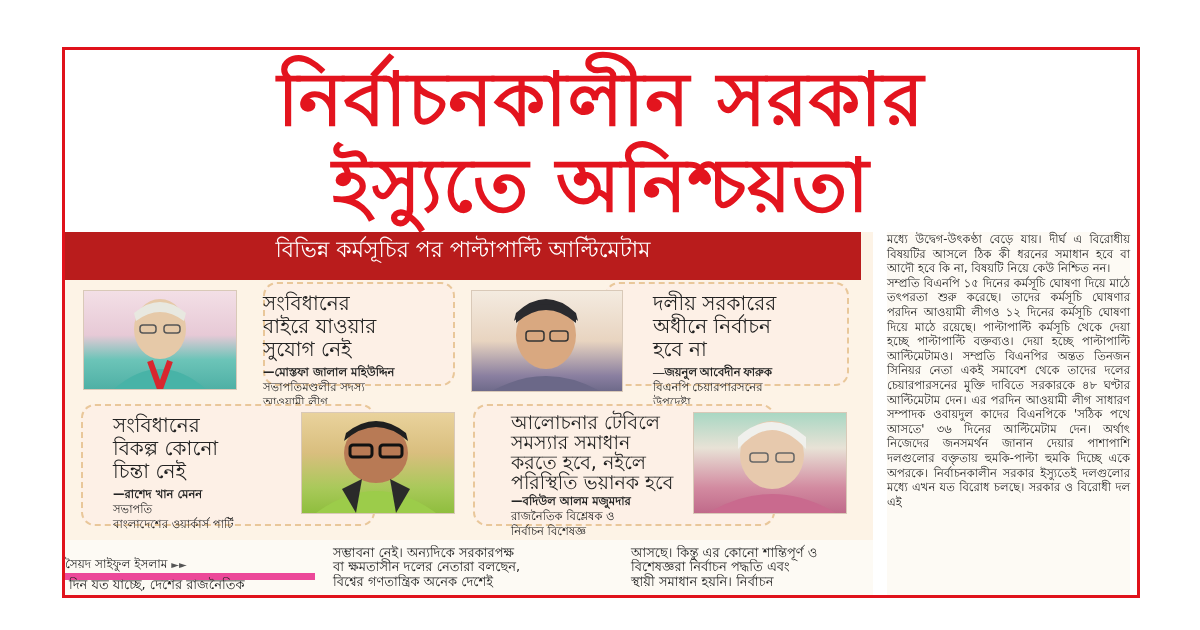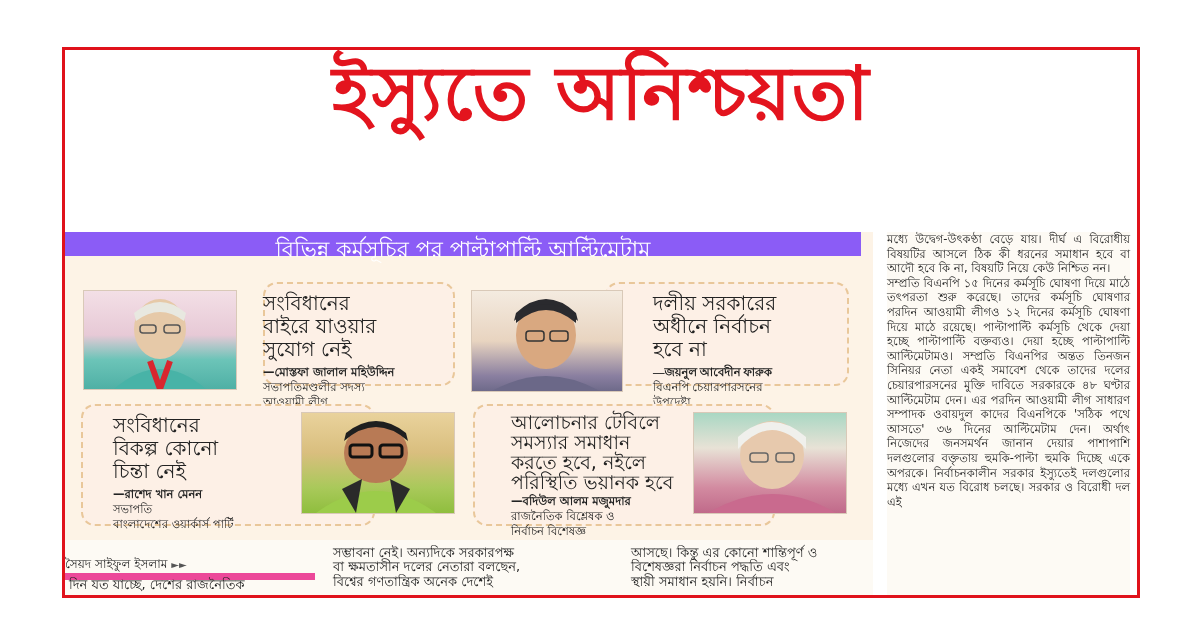--- a/index.html
+++ b/index.html
@@ -5,21 +5,21 @@
   html, body { margin:0; padding:0; }
   body { width:1200px; height:630px; background:#ffffff; position:relative; overflow:hidden;
          font-family:"DejaVu Sans", sans-serif; }
   .frame { position:absolute; left:62px; top:47px; width:1072px; height:545px;
            border:3px solid #e0121b; background:#ffffff; overflow:hidden; }
   .headline { position:absolute; left:0; top:0; width:100%; height:185px; text-align:center; }
   .headline .line { color:#e3141e; font-family:"DejaVu Sans", sans-serif; font-weight:bold;
            font-size:74px; line-height:86px; letter-spacing:1px; white-space:nowrap; }
   .headline .l1 { margin-top:6px; }
   .panel { position:absolute; left:0; top:182px; width:808px; height:310px; background:#fdf3e6; }
-  .banner { position:absolute; left:0; top:0; width:796px; height:24px; background:#8b5cf6;
+  .banner { position:absolute; left:0; top:0; width:796px; height:48px; background:#b91c1c;
             color:#ffffff; font-size:22px; line-height:36px; text-align:center; white-space:nowrap; }
   .card { position:absolute; border:2px dashed #e9c79a; border-radius:14px; background:#fdf0e6; }
   .photo { position:absolute; border:1px solid #d9c9b8; }
   .quote { position:absolute; color:#222; font-size:20px; line-height:23px; }
   .byline { position:absolute; color:#222; font-size:11.5px; line-height:15px; }
   .byline .name { font-weight:bold; }
   .col { position:absolute; color:#222; font-size:13px; line-height:14.4px; text-align:justify; }
   .rightcol { position:absolute; left:822px; top:182px; width:243px; height:365px; color:#222;
               font-size:11.5px; line-height:14.6px; text-align:justify; background:#fdfaf4; }
   .rightcol p { margin:0; }
@@ -28,20 +28,21 @@
   .arrow { color:#555; font-size:10px; }
   .bottom { position:absolute; left:0; top:490px; width:808px; height:60px; background:#fdfaf4; }
   svg { display:block; }
 </style>
 </head>
 <body>
 
 <div class="frame">
 
   <div class="headline">
+    <div class="line l1">নির্বাচনকালীন সরকার</div>
     <div class="line">ইস্যুতে অনিশ্চয়তা</div>
   </div>
 
   <div class="panel">
     <div class="banner">বিভিন্ন কর্মসূচির পর পাল্টাপাল্টি আল্টিমেটাম</div>
 
     <div class="card" style="left:198px; top:50px; width:188px; height:100px;"></div>
     <div class="photo" style="left:18px; top:58px; width:152px; height:98px; background:linear-gradient(180deg,#f3dfe6 0%,#e7c9d6 45%,#6cc4b8 70%,#4fb0a5 100%);">
       <svg width="152" height="98">
         <ellipse cx="76" cy="38" rx="26" ry="30" fill="#e6c9a8"></ellipse>

